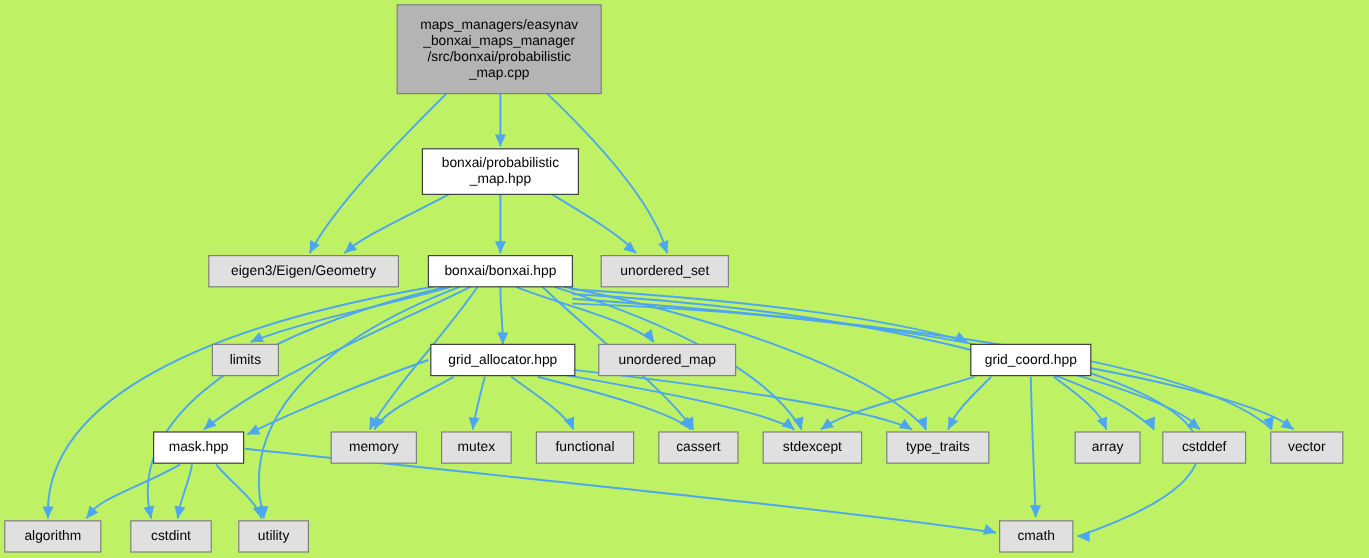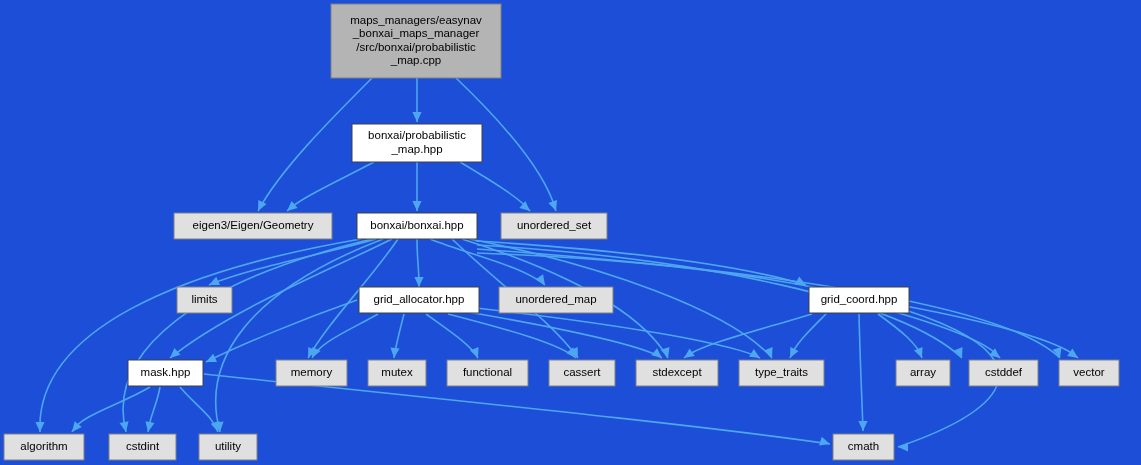--- a/index.html
+++ b/index.html
@@ -4,21 +4,21 @@
 <style>
   html, body {
     margin: 0;
     padding: 0;
     background: #ffffff;
   }
   #graph-root {
     position: relative;
     width: 1141px;
     height: 465px;
-    background: #1d4ed8;
+    background: #bef264;
     font-family: "Liberation Sans", sans-serif;
     overflow: hidden;
   }
   svg#graph-svg {
     position: absolute;
     left: 0; top: 0;
     width: 1141px;
     height: 465px;
   }
   .node-rect {

